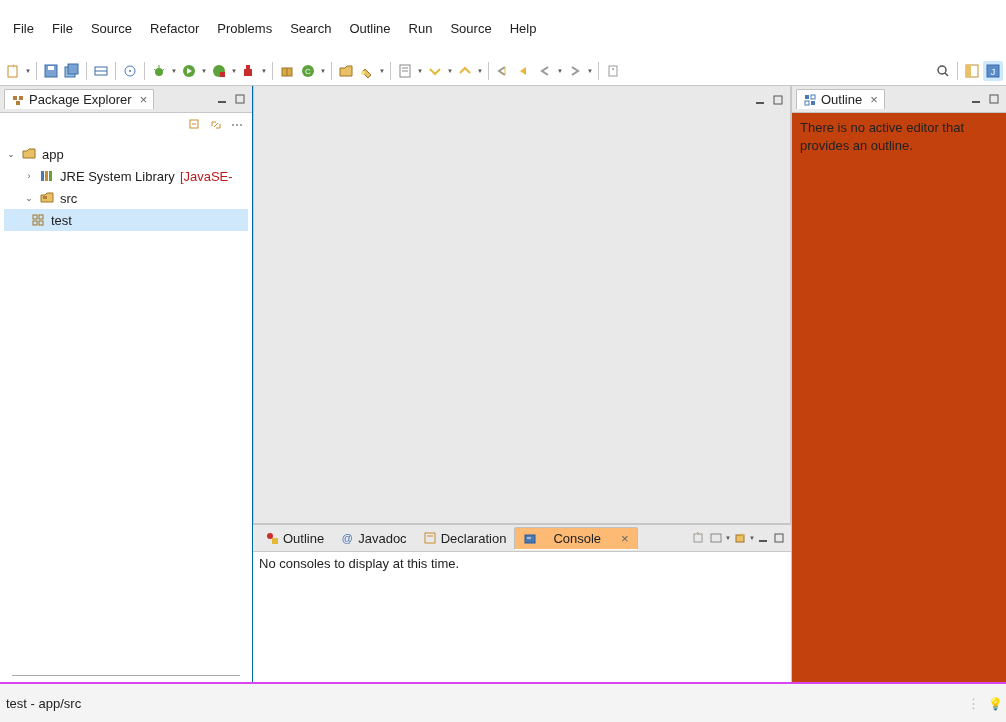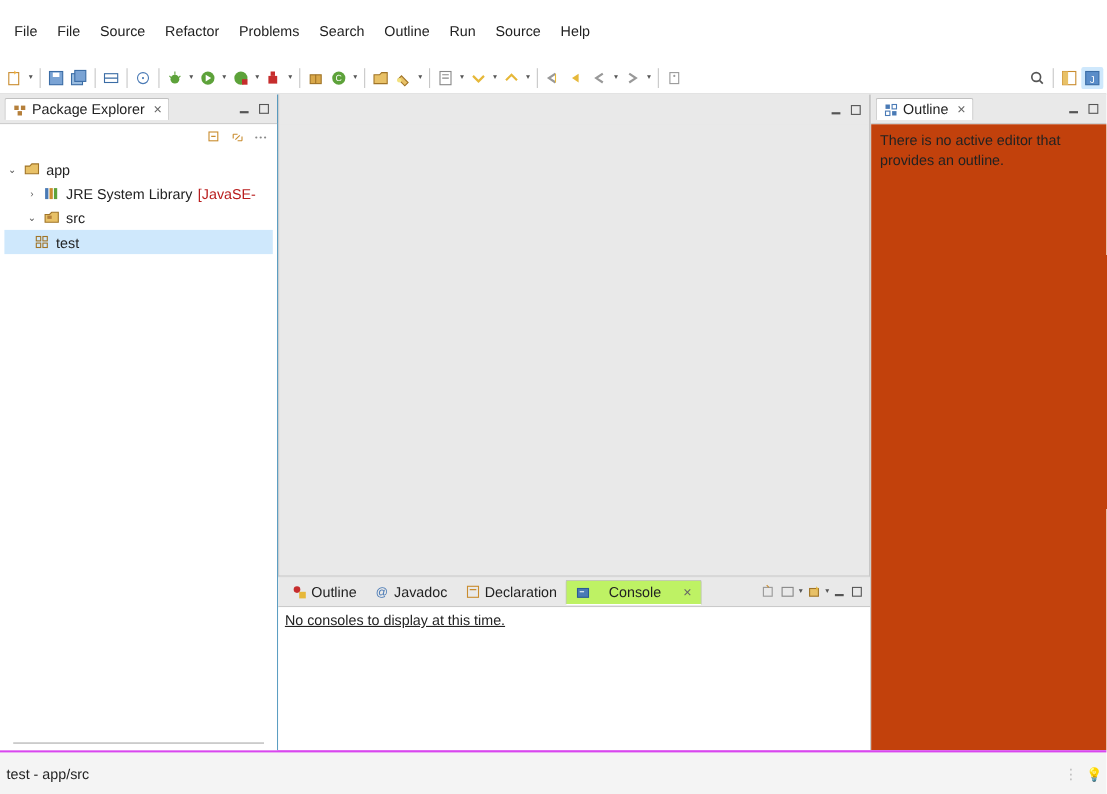--- a/index.html
+++ b/index.html
@@ -202,38 +202,37 @@
 }
 .bottom-tabs .tab {
   display: flex;
   align-items: center;
   gap: 4px;
   padding: 3px 8px;
   cursor: pointer;
   font-size: 13px;
 }
 .bottom-tabs .tab.active {
-  background: #bef264;
+  background: #fdba74;
   border: 1px solid #c0c0c0;
   border-bottom: 1px solid #fff;
   border-radius: 2px 2px 0 0;
   margin-bottom: -1px;
   gap: 16px;
 }
 .bottom-tabs .spacer { flex: 1; }
 .bottom-tabs .tbtn2 {
   width: 18px; height: 18px;
   display: flex; align-items:center; justify-content:center;
   cursor: pointer;
 }
 .bottom-body {
   flex: 1;
   padding: 4px 6px;
   background: #fff;
-  text-decoration: underline;
 }
 
 
 .right-panel {
   width: 215px;
   border-left: 1px solid #c7c7c7;
   display: flex;
   flex-direction: column;
 }
 .outline-body {

